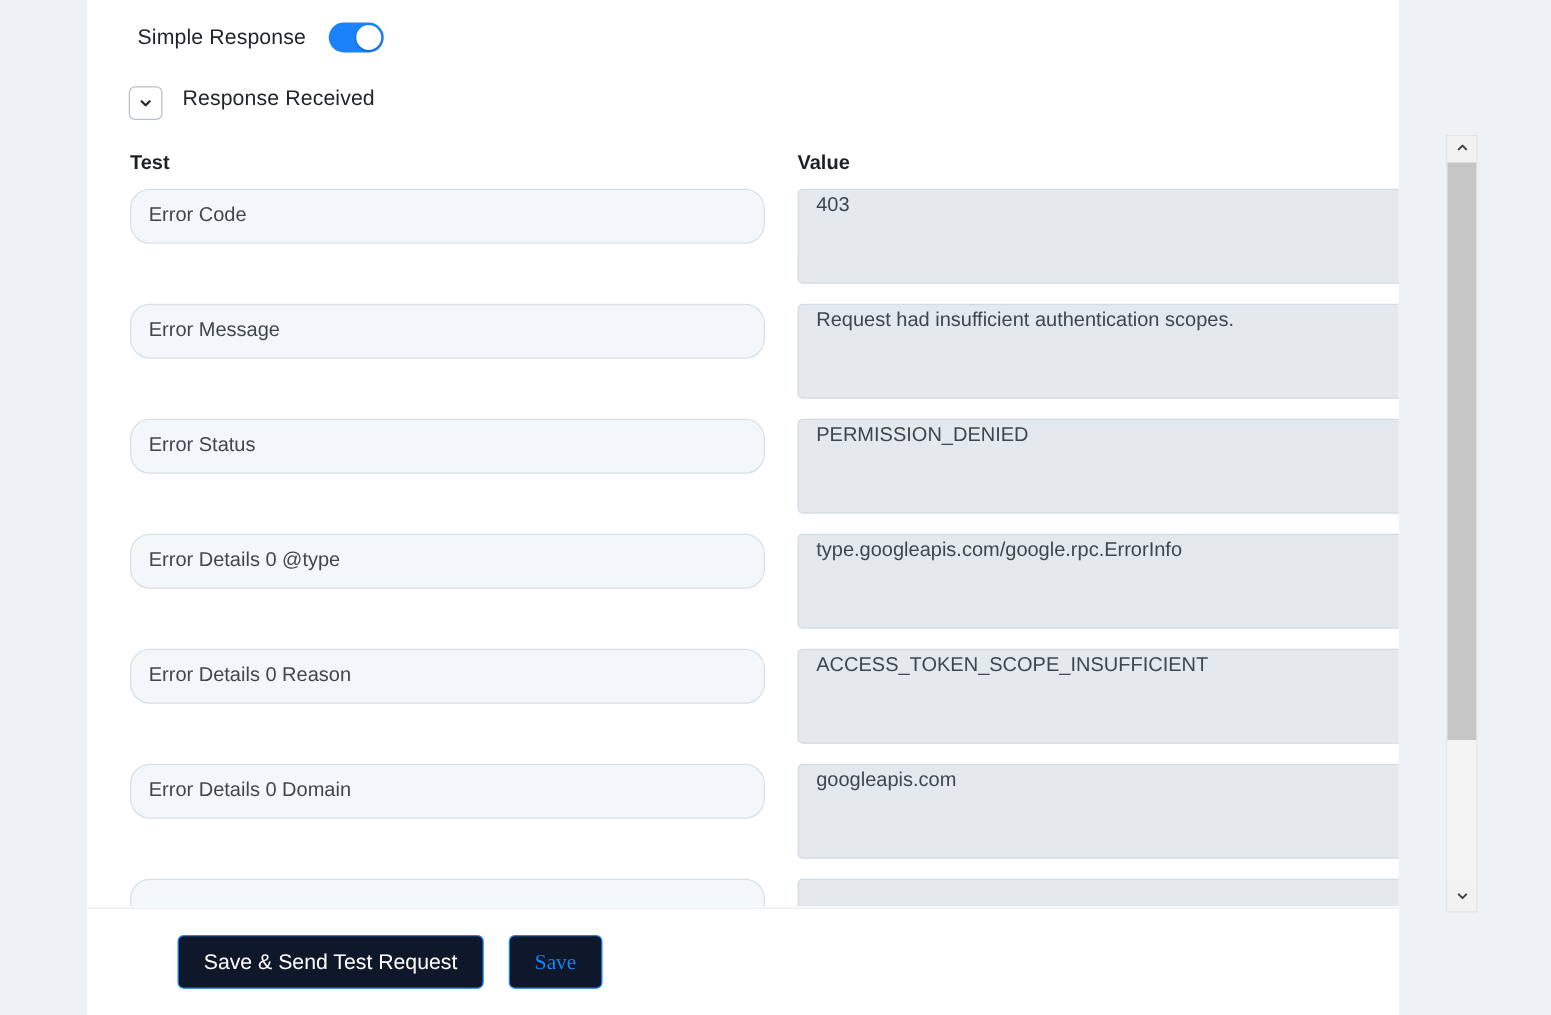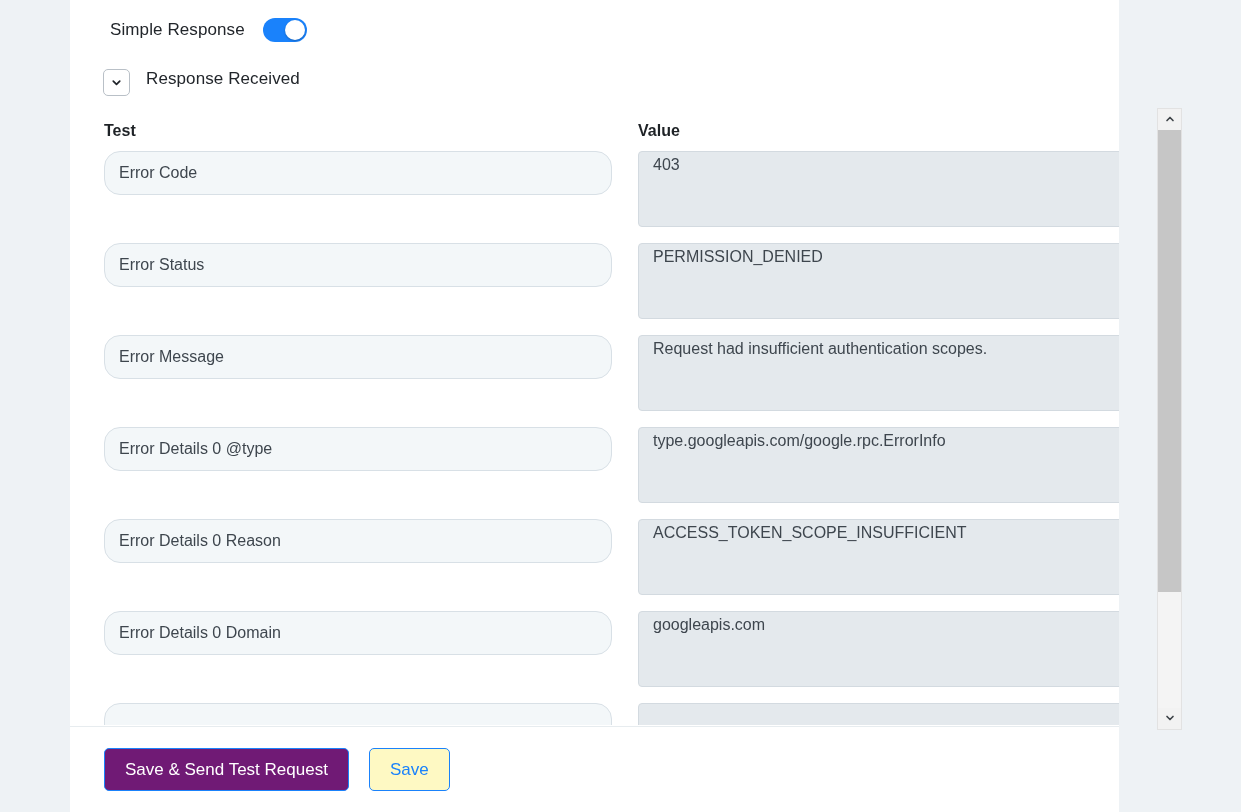--- a/index.html
+++ b/index.html
@@ -247,38 +247,39 @@
     border-top: 1px solid #e7ecef;
     display: flex;
     align-items: center;
     padding-left: 34px;
     gap: 20px;
   }
 
   .btn-primary {
     height: 43px;
     padding: 0 20px;
-    background: #701a75;
+    background: #0f172a;
     border: 1px solid #1a82fb;
     border-radius: 5px;
     color: #ffffff;
     font-family: "Liberation Sans", sans-serif;
     font-size: 17px;
     cursor: pointer;
     white-space: nowrap;
+    margin-left: 38px;
   }
 
   .btn-secondary {
     height: 43px;
     padding: 0 20px;
-    background: #fef9c3;
+    background: #0f172a;
     border: 1px solid #1a82fb;
     border-radius: 5px;
     color: #1a82fb;
-    font-family: Liberation Sans, sans-serif;
+    font-family: Liberation Serif, serif;
     font-size: 17px;
     cursor: pointer;
     white-space: nowrap;
   }
 </style>
 </head>
 <body>
 
 <div class="page">
   <div class="card">
@@ -309,30 +310,30 @@
 
       <div class="rows" id="rows-container">
           <div class="row">
             <input class="lbl-input" type="text" value="Error Code" style="">
             <div class="val-wrap">
               <textarea class="val-area" style="">403</textarea>
               <div class="grip"></div>
             </div>
           </div>
           <div class="row">
+            <input class="lbl-input" type="text" value="Error Message" style="">
+            <div class="val-wrap">
+              <textarea class="val-area" style="">Request had insufficient authentication scopes.</textarea>
+              <div class="grip"></div>
+            </div>
+          </div>
+          <div class="row">
             <input class="lbl-input" type="text" value="Error Status" style="">
             <div class="val-wrap">
               <textarea class="val-area" style="">PERMISSION_DENIED</textarea>
-              <div class="grip"></div>
-            </div>
-          </div>
-          <div class="row">
-            <input class="lbl-input" type="text" value="Error Message" style="">
-            <div class="val-wrap">
-              <textarea class="val-area" style="">Request had insufficient authentication scopes.</textarea>
               <div class="grip"></div>
             </div>
           </div>
           <div class="row">
             <input class="lbl-input" type="text" value="Error Details 0 @type" style="">
             <div class="val-wrap">
               <textarea class="val-area" style="">type.googleapis.com/google.rpc.ErrorInfo</textarea>
               <div class="grip"></div>
             </div>
           </div>

